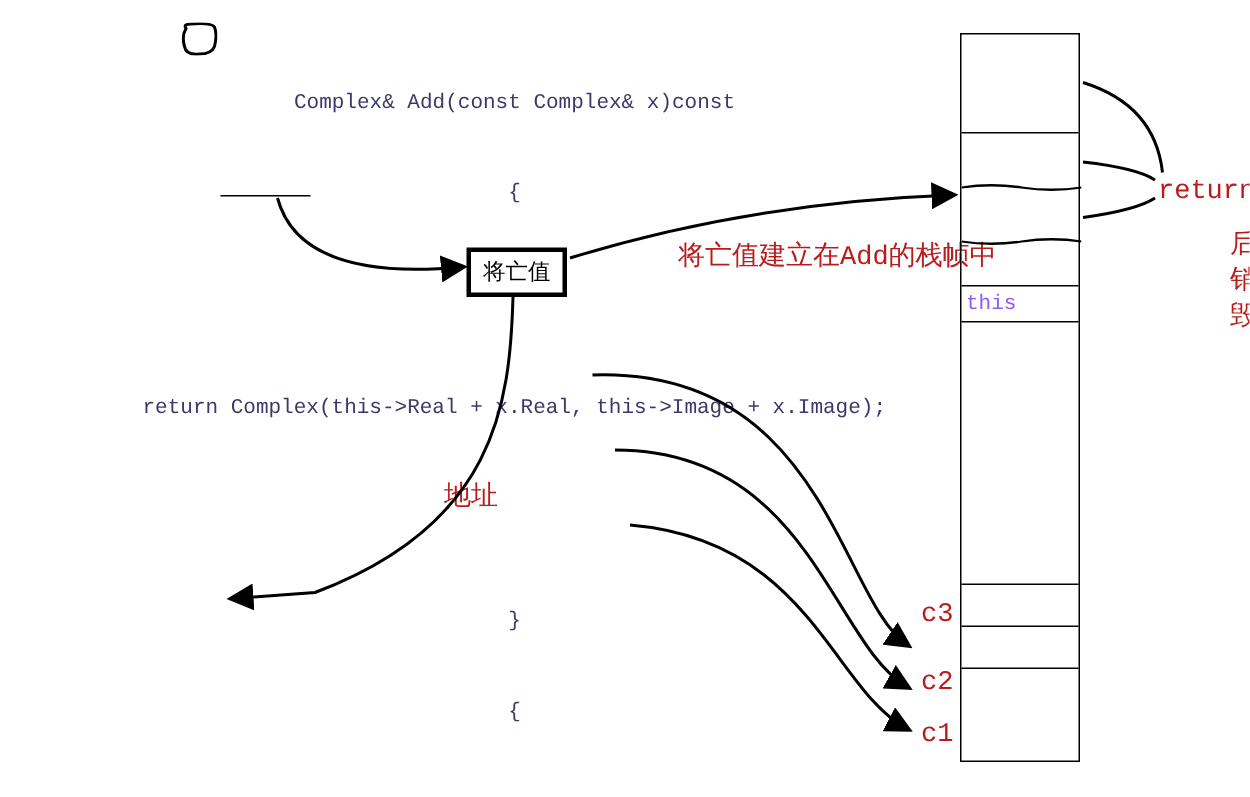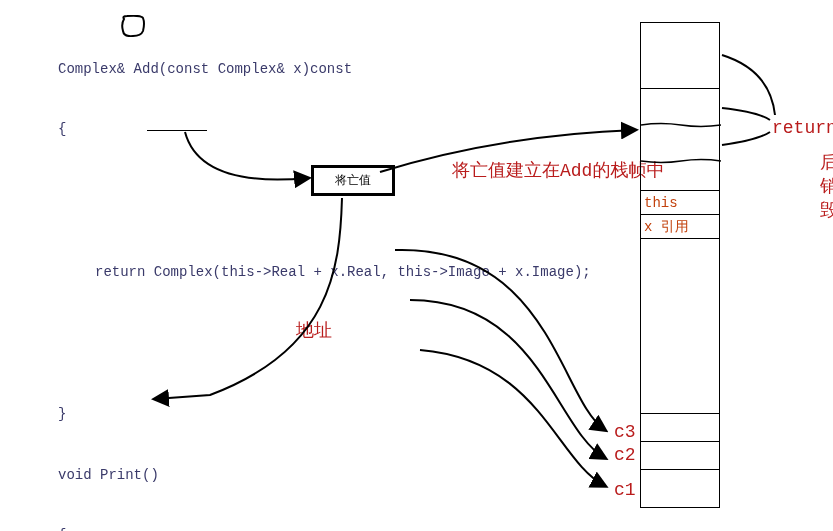--- a/index.html
+++ b/index.html
@@ -16,21 +16,21 @@
   .code-area {
     position: absolute;
     left: 0;
     top: 0;
     width: 600px;
     white-space: pre;
     line-height: 1.45;
     padding-top: 18px;
   }
   .code-line { white-space: pre; }
-  .ind1 { padding-left: 58px; }
+  .ind1 { padding-left: 86px; text-align: center; }
   .ind2 { padding-left: 95px; }
 
   
   .circle-box {
     position: absolute;
     left: 121px;
     top: 15px;
     width: 24px;
     height: 22px;
     pointer-events: none;
@@ -46,22 +46,22 @@
     height: 0;
     border-bottom: 1.5px solid #000;
   }
 
   
   .label-box {
     position: absolute;
     left: 311px;
     top: 165px;
     border: 3px solid #000;
-    padding: 4px 21px;
-    font-size: 12px;
+    padding: 4px 8px;
+    font-size: 15px;
     color: #000;
     background: #fff;
   }
 
   
   .anno {
     position: absolute;
     color: #b91c1c;
     font-size: 18px;
   }
@@ -72,21 +72,21 @@
     left: 640px;
     top: 22px;
     width: 80px;
     height: 486px;
     border: 1.5px solid #000;
   }
   .stack .row {
     border-bottom: 1.5px solid #000;
     padding: 2px 3px;
     font-size: 14px;
-    color: #c2410c;
+    color: #8b5cf6;
     display: flex;
     align-items: center;
     justify-content: flex-start;
   }
 
   
   .arrows {
     position: absolute;
     left: 0; top: 0;
     width: 833px;
@@ -99,21 +99,20 @@
 
 <div class="code-area">
   <div class="code-line ind1">Complex&amp; Add(const Complex&amp; x)const</div>
   <div class="code-line ind1">{</div>
   <div class="code-line ind1"></div>
   <div class="code-line ind1"></div>
   <div class="code-line ind2">return Complex(this-&gt;Real + x.Real, this-&gt;Image + x.Image);</div>
   <div class="code-line ind2"></div>
   <div class="code-line ind2"></div>
   <div class="code-line ind1">}</div>
-  <div class="code-line ind1">void Print()</div>
   <div class="code-line ind1">{</div>
   
   
   <div class="code-line ind1"></div>
   
   
   
   
   
   
@@ -158,34 +157,31 @@
     <svg style="position:absolute;left:0;bottom:-3px;width:80px;height:6px;" viewBox="0 0 80 6">
         <path d="M0 3 Q20 6 40 3 Q60 0 80 3" stroke="#000" stroke-width="1.5" fill="none"></path>
       </svg>
   </div>
   <div class="row" style="height:30px;">
       <span></span>
     </div>
   <div class="row" style="height:24px;">
       <span>this</span>
     </div>
-  <div class="row" style="height:24px;">
-      <span>x 引用</span>
-    </div>
   <div class="row" style="height:175px;">
       <span></span>
     </div>
   <div class="row" style="height:28px;">
       <span></span>
     </div>
   <div class="row" style="height:28px;"></div>
   <div class="row" style="height:28px;border-bottom:none;"></div>
 </div>
 
-<div class="anno" style="left:614px; top:422px;">c3</div>
+<div class="anno" style="left:614px; top:400px;">c3</div>
 <div class="anno" style="left:614px; top:445px;">c2</div>
 <div class="anno" style="left:614px; top:480px;">c1</div>
 
 <svg class="arrows">
   <defs>
     <marker id="arrowhead" markerWidth="9" markerHeight="9" refX="7" refY="4.5" orient="auto">
       <path d="M0,0 L9,4.5 L0,9 Z" fill="#000"></path>
     </marker>
   </defs>
 

